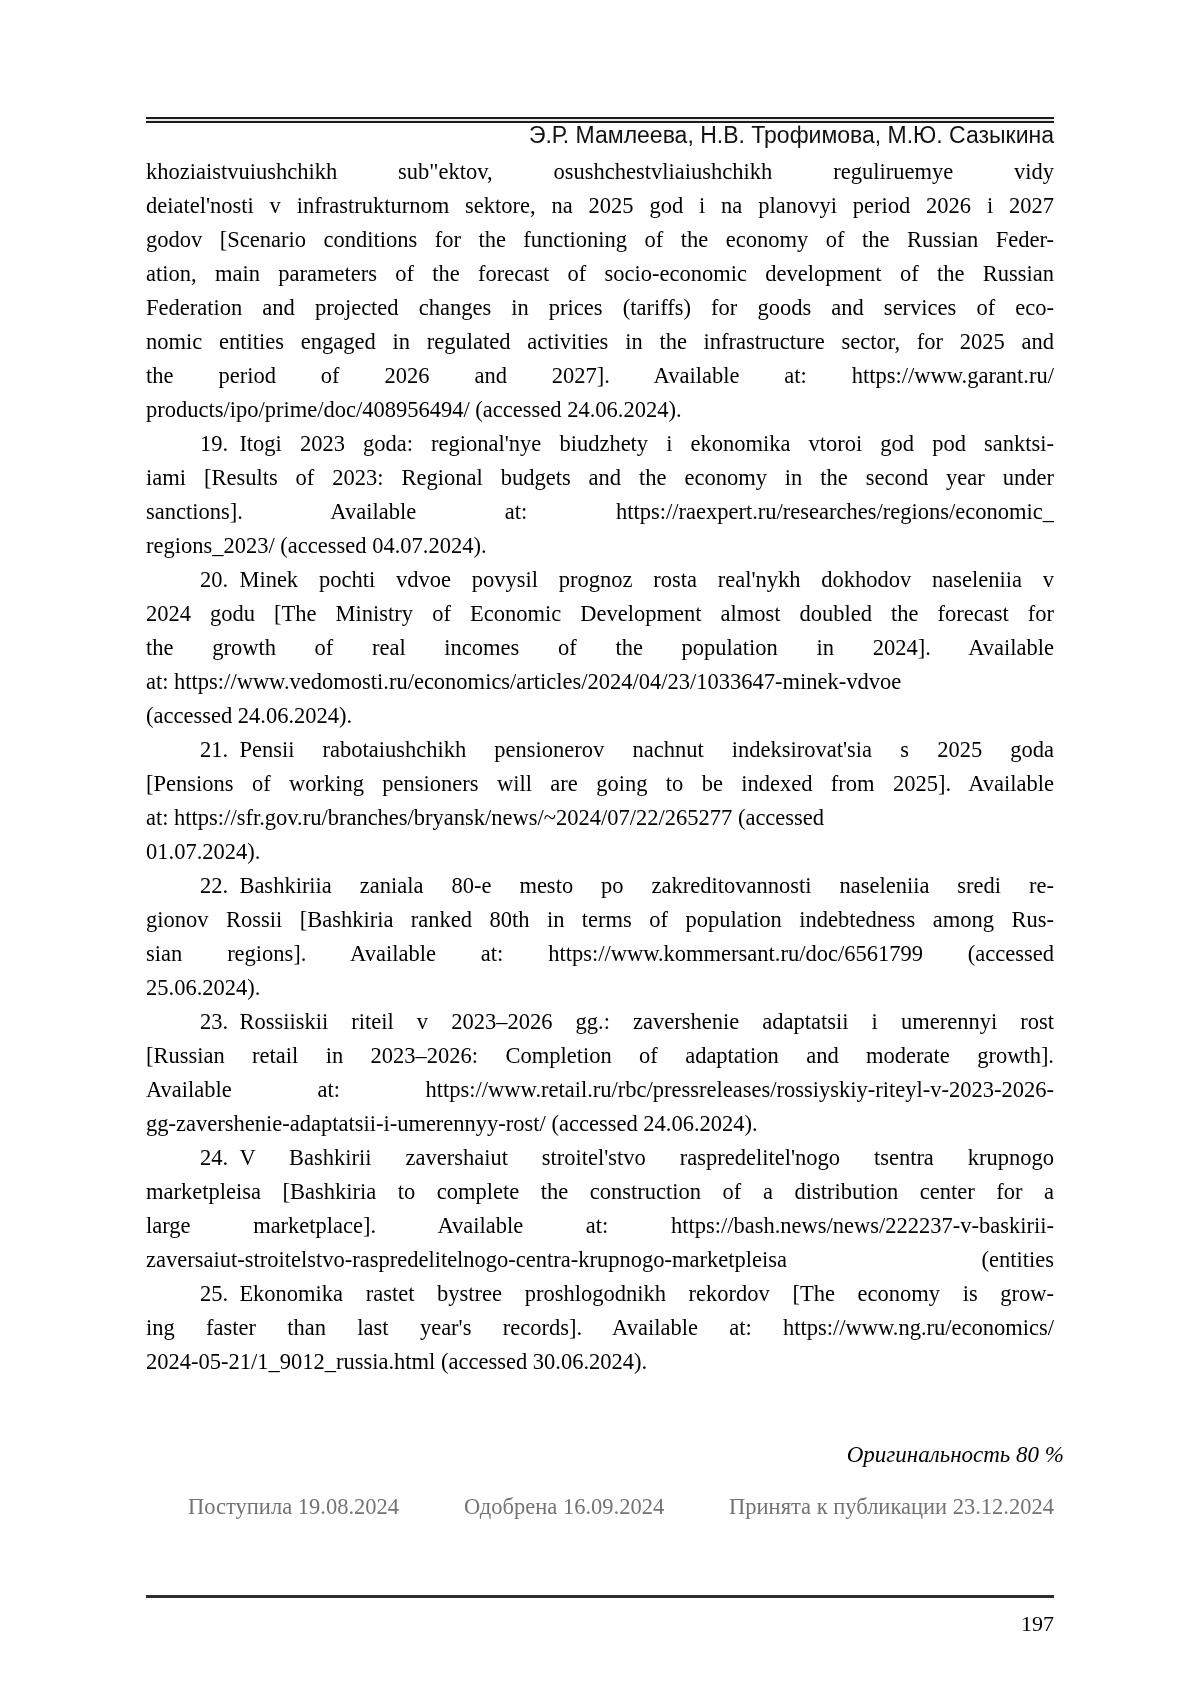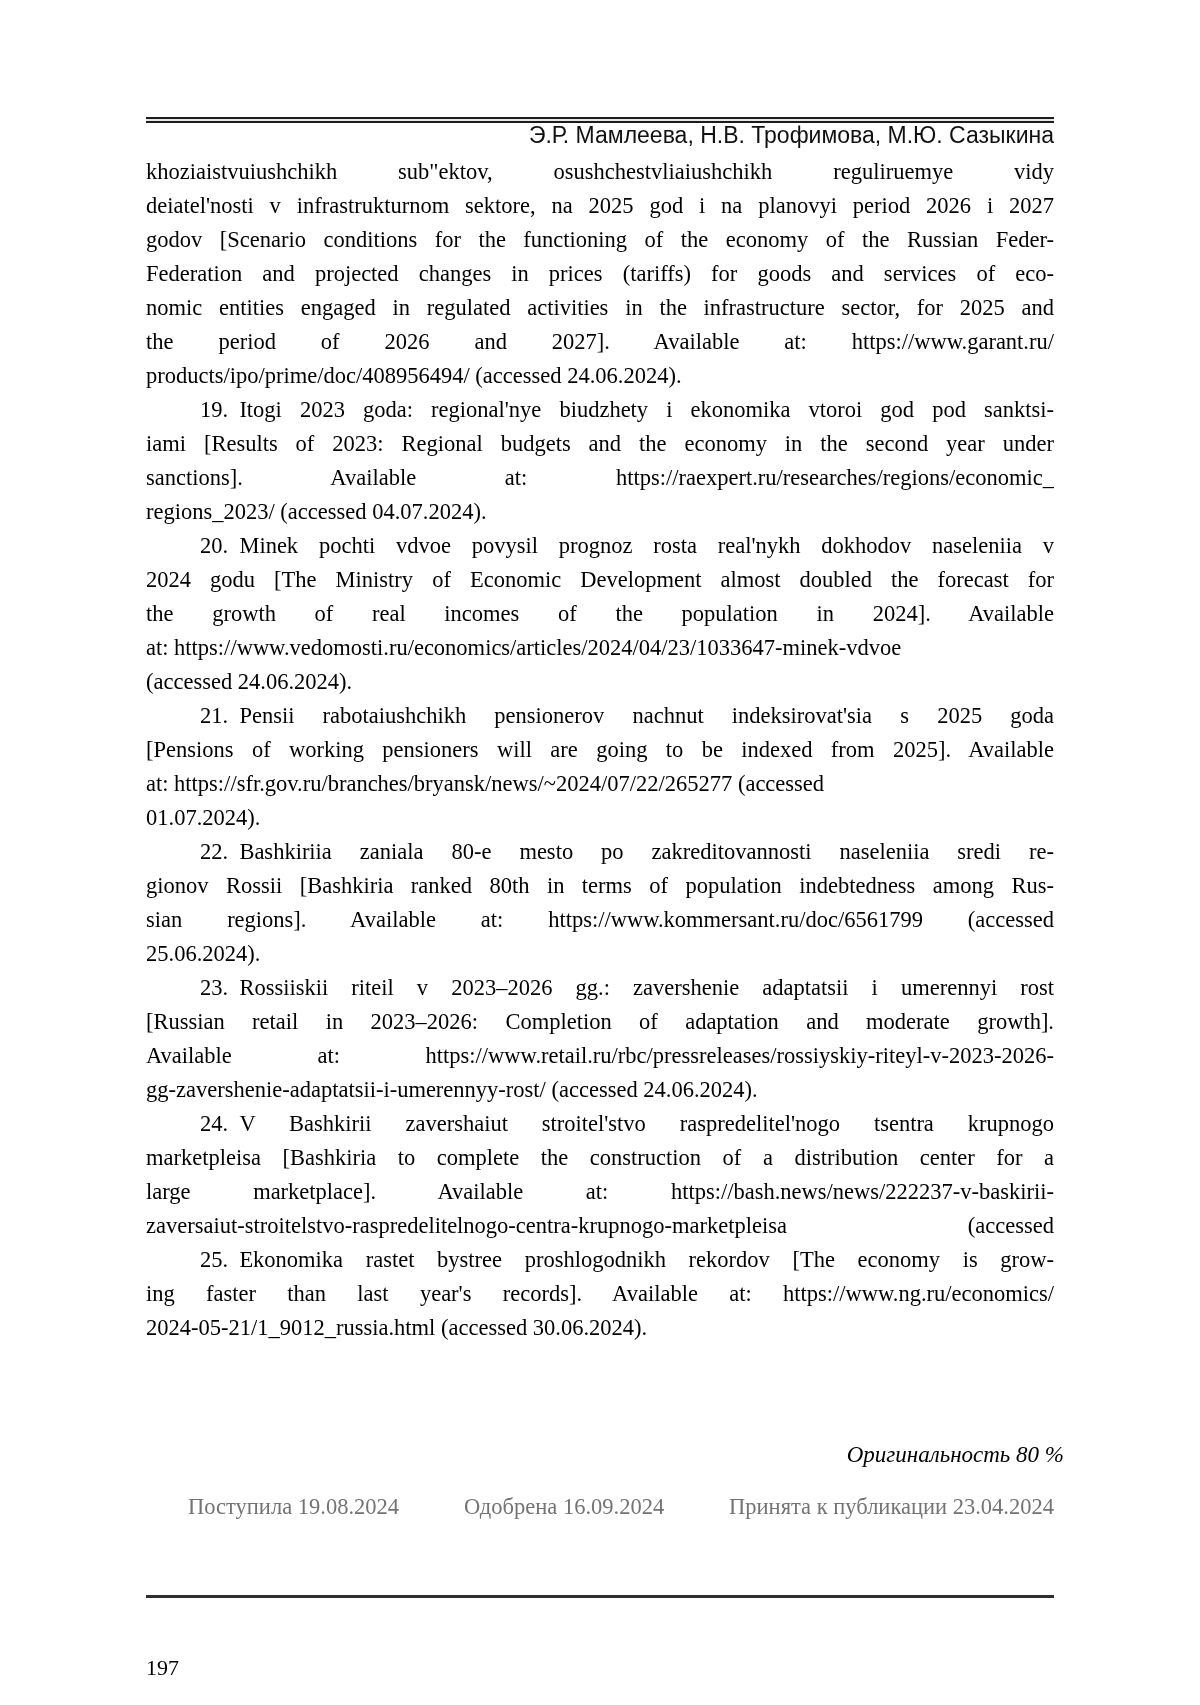--- a/index.html
+++ b/index.html
@@ -98,42 +98,42 @@
     left: 146px;
     width: 908px;
     height: 3px;
     background: #2e2e2e;
   }
   .page-number {
     position: absolute;
     top: 1610px;
     left: 146px;
     width: 908px;
-    text-align: left;
+    text-align: right;
     font-family: "Liberation Serif", serif;
     font-size: 22px;
     line-height: 28px;
     color: #000000;
-    margin-top: 44px;
   }
 </style>
 </head>
 <body>
 
 <div class="page">
 
   <div class="running-header">Э.Р. Мамлеева, Н.В. Трофимова, М.Ю. Сазыкина</div>
 
   <div class="header-rule"></div>
 
   <div class="references">
       <div class="para">
         <div class="line">khoziaistvuiushchikh sub"ektov, osushchestvliaiushchikh reguliruemye vidy</div>
         <div class="line">deiatel'nosti v infrastrukturnom sektore, na 2025 god i na planovyi period 2026 i 2027</div>
         <div class="line">godov [Scenario conditions for the functioning of the economy of the Russian Feder-</div>
+        <div class="line">ation, main parameters of the forecast of socio-economic development of the Russian</div>
         <div class="line">Federation and projected changes in prices (tariffs) for goods and services of eco-</div>
         <div class="line">nomic entities engaged in regulated activities in the infrastructure sector, for 2025 and</div>
         <div class="line">the period of 2026 and 2027]. Available at: https://www.garant.ru/</div>
         <div class="line left">products/ipo/prime/doc/408956494/ (accessed 24.06.2024).</div>
       </div>
       <div class="para">
         <div class="line indent">19. Itogi 2023 goda: regional'nye biudzhety i ekonomika vtoroi god pod sanktsi-</div>
         <div class="line">iami [Results of 2023: Regional budgets and the economy in the second year under</div>
         <div class="line">sanctions]. Available at: https://raexpert.ru/researches/regions/economic_</div>
         <div class="line left">regions_2023/ (accessed 04.07.2024).</div>
@@ -160,34 +160,34 @@
       <div class="para">
         <div class="line indent">23. Rossiiskii riteil v 2023–2026 gg.: zavershenie adaptatsii i umerennyi rost</div>
         <div class="line">[Russian retail in 2023–2026: Completion of adaptation and moderate growth].</div>
         <div class="line">Available at: https://www.retail.ru/rbc/pressreleases/rossiyskiy-riteyl-v-2023-2026-</div>
         <div class="line left">gg-zavershenie-adaptatsii-i-umerennyy-rost/ (accessed 24.06.2024).</div>
       </div>
       <div class="para">
         <div class="line indent">24. V Bashkirii zavershaiut stroitel'stvo raspredelitel'nogo tsentra krupnogo</div>
         <div class="line">marketpleisa [Bashkiria to complete the construction of a distribution center for a</div>
         <div class="line">large marketplace]. Available at: https://bash.news/news/222237-v-baskirii-</div>
-        <div class="line">zaversaiut-stroitelstvo-raspredelitelnogo-centra-krupnogo-marketpleisa (accessed</div>
+        <div class="line">zaversaiut-stroitelstvo-raspredelitelnogo-centra-krupnogo-marketpleisa (entities</div>
       </div>
       <div class="para">
         <div class="line indent">25. Ekonomika rastet bystree proshlogodnikh rekordov [The economy is grow-</div>
         <div class="line">ing faster than last year's records]. Available at: https://www.ng.ru/economics/</div>
         <div class="line left">2024-05-21/1_9012_russia.html (accessed 30.06.2024).</div>
       </div>
     </div>
 
   <div class="originality">Оригинальность 80 %</div>
 
   <div class="dates-row">
     <span>Поступила 19.08.2024</span>
     <span>Одобрена 16.09.2024</span>
-    <span>Принята к публикации 23.04.2024</span>
+    <span>Принята к публикации 23.12.2024</span>
   </div>
 
   <div class="footer-rule"></div>
 
   <div class="page-number">197</div>
 
 </div>
 
 </body></html>

